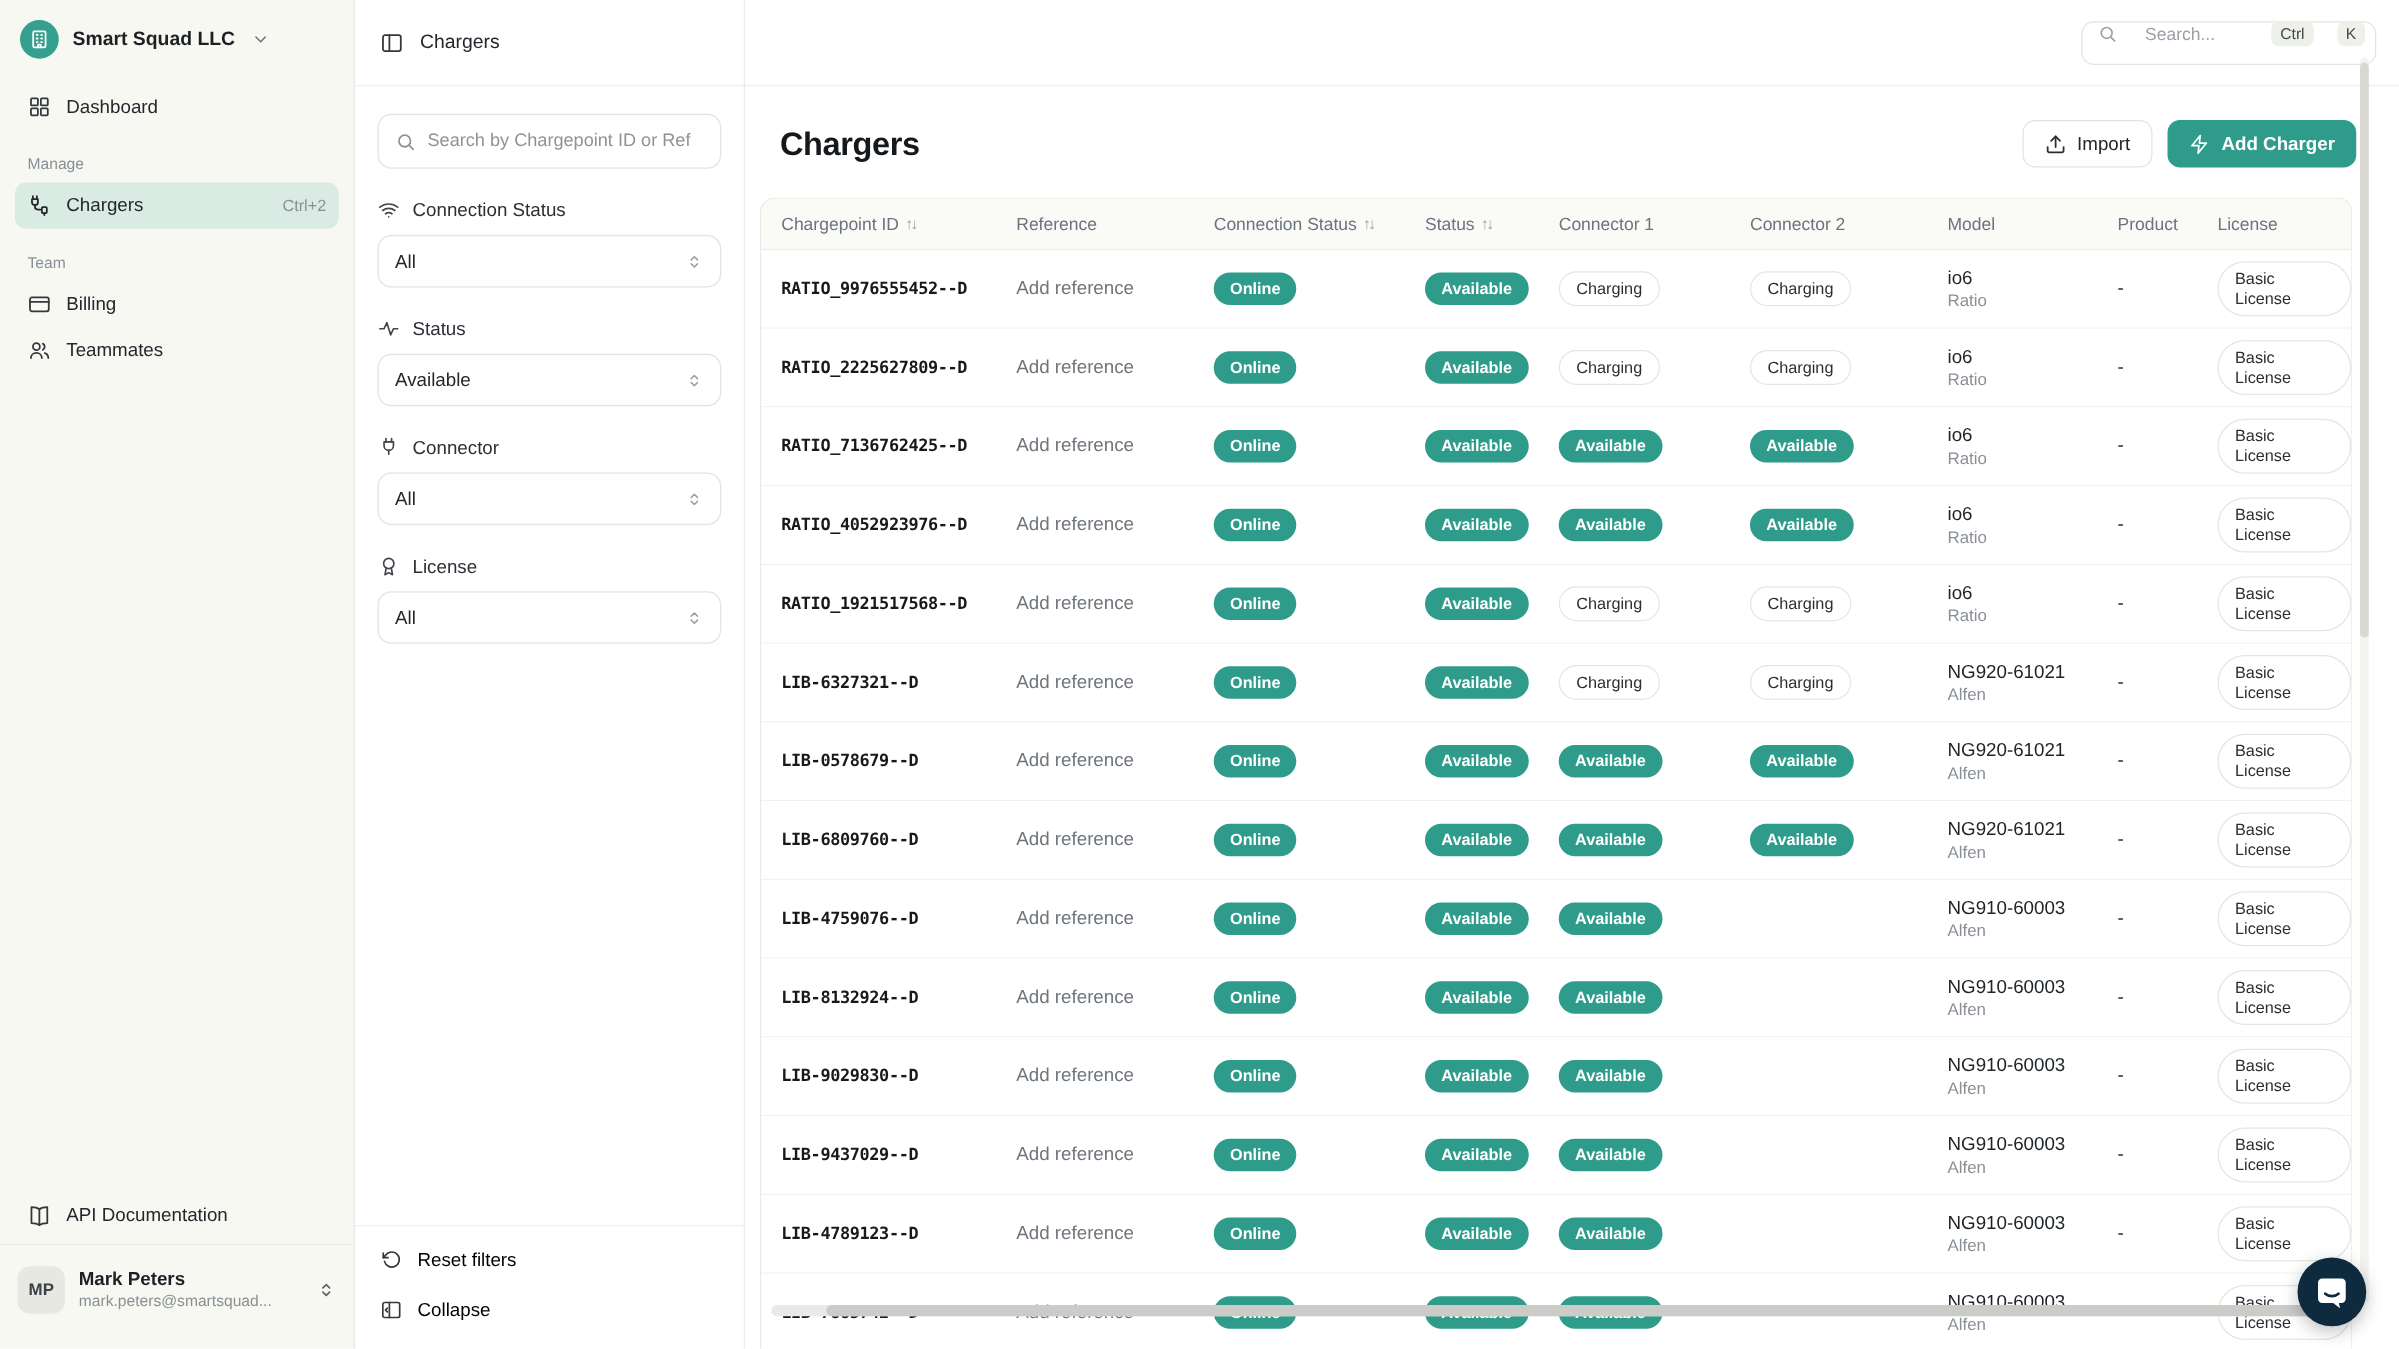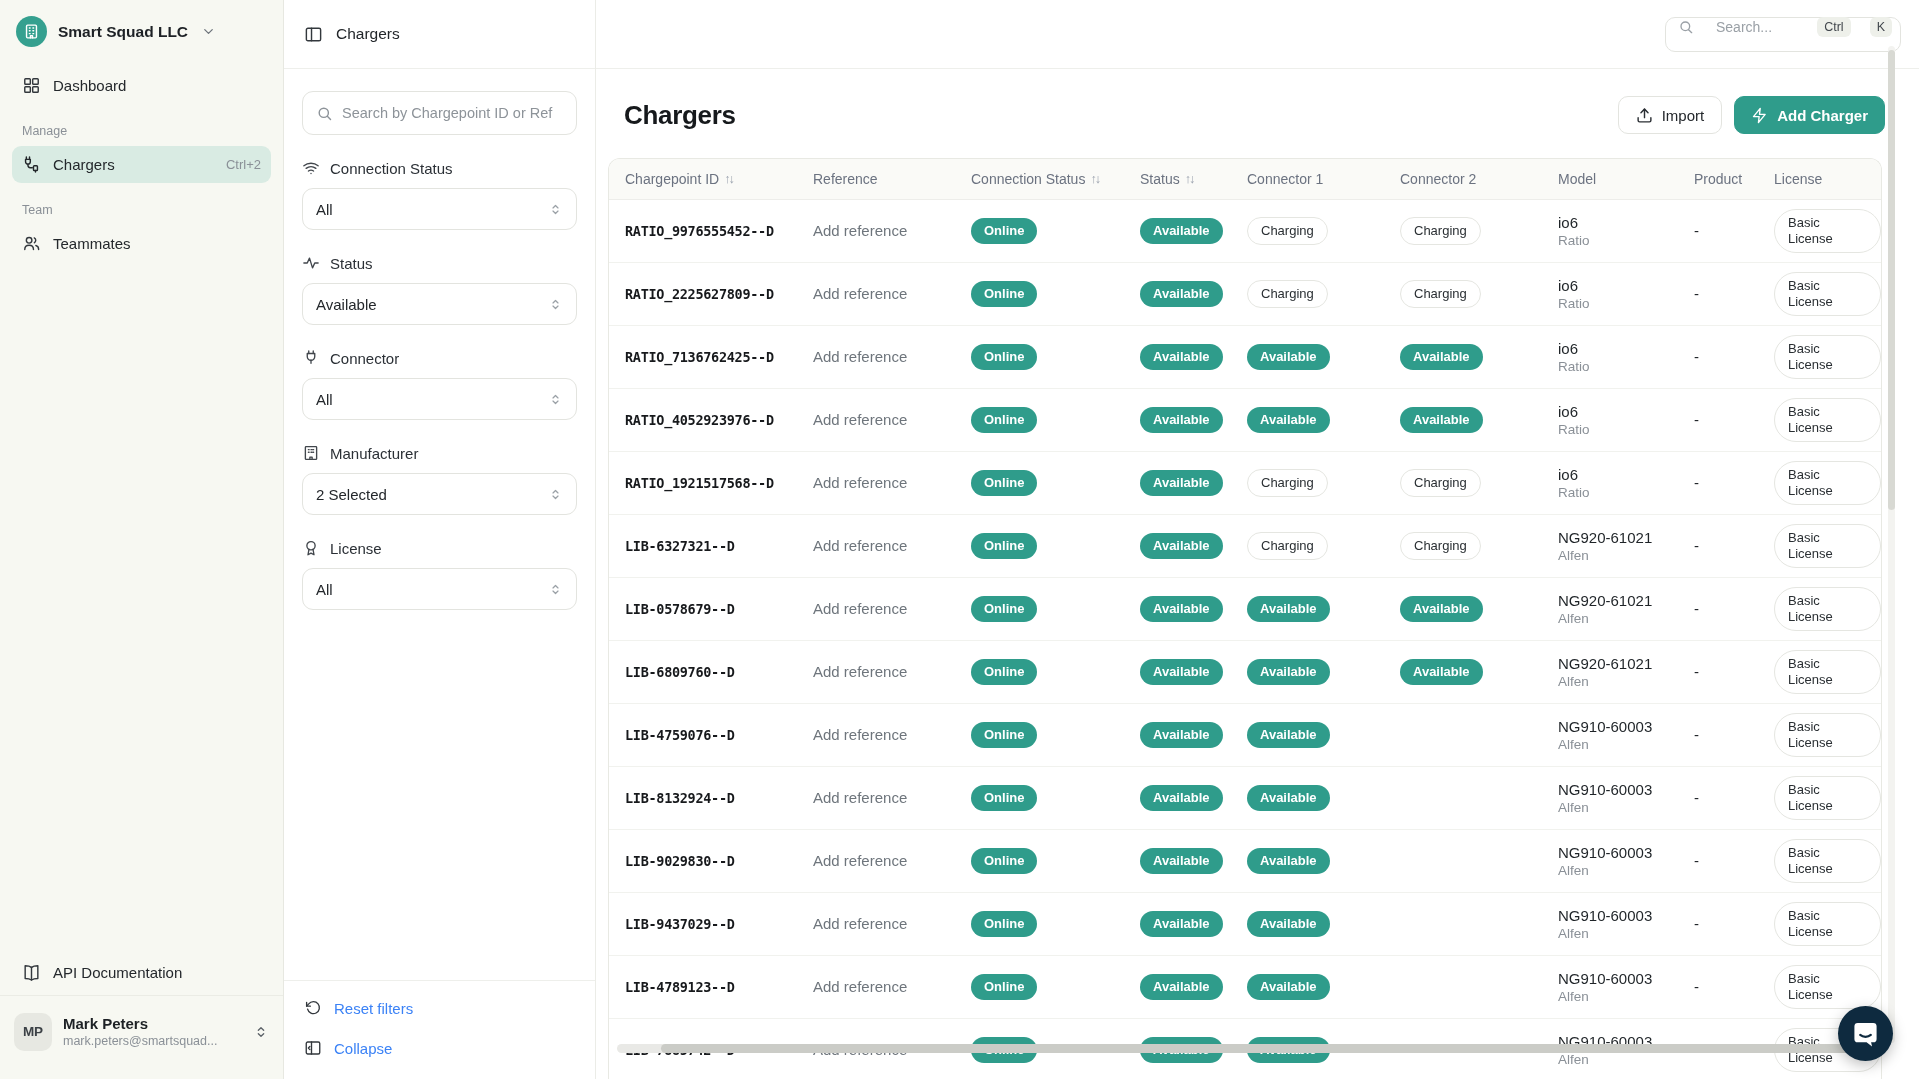--- a/index.html
+++ b/index.html
@@ -70,21 +70,21 @@
   .filter-label { display:flex; align-items:center; gap:10px; font-size:15px; font-weight:500; color:#2b3036; }
   .select {
     margin-top:11px; height:42px; border:1px solid #e3e4df; border-radius:11px;
     display:flex; align-items:center; padding:0 13px; font-size:15px; color:#23272b; cursor:pointer;
   }
   .select .updown { margin-left:auto; }
   .filter-actions {
     position:absolute; left:0; right:0; bottom:0; border-top:1px solid #eeefeb;
     padding:18px 20px 22px 20px;
   }
-  .filter-action { display:flex; align-items:center; gap:12px; font-size:15px; color:#3b82f6; cursor:pointer; }
+  .filter-action { display:flex; align-items:center; gap:12px; font-size:15px; color:#000000; cursor:pointer; }
   .filter-action + .filter-action { margin-top:22px; }
 
   
   .main { position:absolute; left:596px; top:0; right:0; height:1079px; background:#fff; }
   .topbar { height:69px; border-bottom:1px solid #eeefeb; position:relative; }
   .topbar-search {
     position:absolute; right:18px; top:17px; width:236px; height:35px;
     border:1px solid #e3e4df; border-radius:10px; display:flex; align-items:center; gap:22px; padding:0 8px 16px 12px;
     cursor:text;
   }
@@ -180,20 +180,29 @@
         </span>
       <span>Chargers</span>
       <span class="shortcut">Ctrl+2</span>
     </div>
 
     <div class="nav-section">Team</div>
 
     <div class="nav-item">
       <span>
           <svg width="19" height="19" viewBox="0 0 24 24" fill="none" stroke="#33383d" stroke-width="1.8" stroke-linecap="round" stroke-linejoin="round">
+            <rect x="2.5" y="5" width="19" height="14" rx="2"></rect>
+            <path d="M2.5 9.5h19"></path>
+          </svg>
+        </span>
+      <span>Billing</span>
+    </div>
+    <div class="nav-item">
+      <span>
+          <svg width="19" height="19" viewBox="0 0 24 24" fill="none" stroke="#33383d" stroke-width="1.8" stroke-linecap="round" stroke-linejoin="round">
             <circle cx="9" cy="8" r="3.5"></circle>
             <path d="M3.5 19.5c0-3.1 2.4-5.2 5.5-5.2s5.5 2.1 5.5 5.2"></path>
             <path d="M15.5 4.9a3.5 3.5 0 0 1 0 6.2"></path>
             <path d="M17.5 14.6c2.1.6 3.5 2.4 3.5 4.9"></path>
           </svg>
         </span>
       <span>Teammates</span>
     </div>
   </nav>
 
@@ -300,39 +309,20 @@
       <div class="select">
         <span>All</span>
         <span class="updown">
             <svg width="15" height="15" viewBox="0 0 24 24" fill="none" stroke="#9aa0a6" stroke-width="2" stroke-linecap="round" stroke-linejoin="round">
               <path d="M8 9.5l4-4 4 4M8 14.5l4 4 4-4"></path>
             </svg>
           </span>
       </div>
     </div>
 
-    <div class="filter-group">
-      <div class="filter-label">
-        <span>
-            <svg width="18" height="18" viewBox="0 0 24 24" fill="none" stroke="#41464c" stroke-width="1.8" stroke-linecap="round" stroke-linejoin="round">
-              <rect x="4.5" y="3.5" width="15" height="17" rx="1"></rect>
-              <path d="M8.5 7.5h1M12 7.5h1M15.5 7.5h-1M8.5 11h1M12 11h1M15.5 11h-1M10.5 20.5v-3h3v3"></path>
-            </svg>
-          </span>
-        <span>Manufacturer</span>
-      </div>
-      <div class="select">
-        <span>2 Selected</span>
-        <span class="updown">
-            <svg width="15" height="15" viewBox="0 0 24 24" fill="none" stroke="#9aa0a6" stroke-width="2" stroke-linecap="round" stroke-linejoin="round">
-              <path d="M8 9.5l4-4 4 4M8 14.5l4 4 4-4"></path>
-            </svg>
-          </span>
-      </div>
-    </div>
 
     <div class="filter-group">
       <div class="filter-label">
         <span>
             <svg width="18" height="18" viewBox="0 0 24 24" fill="none" stroke="#41464c" stroke-width="1.8" stroke-linecap="round" stroke-linejoin="round">
               <circle cx="12" cy="9" r="5.5"></circle>
               <path d="M9.3 13.7L8 21l4-2.2L16 21l-1.3-7.3"></path>
             </svg>
           </span>
         <span>License</span>

